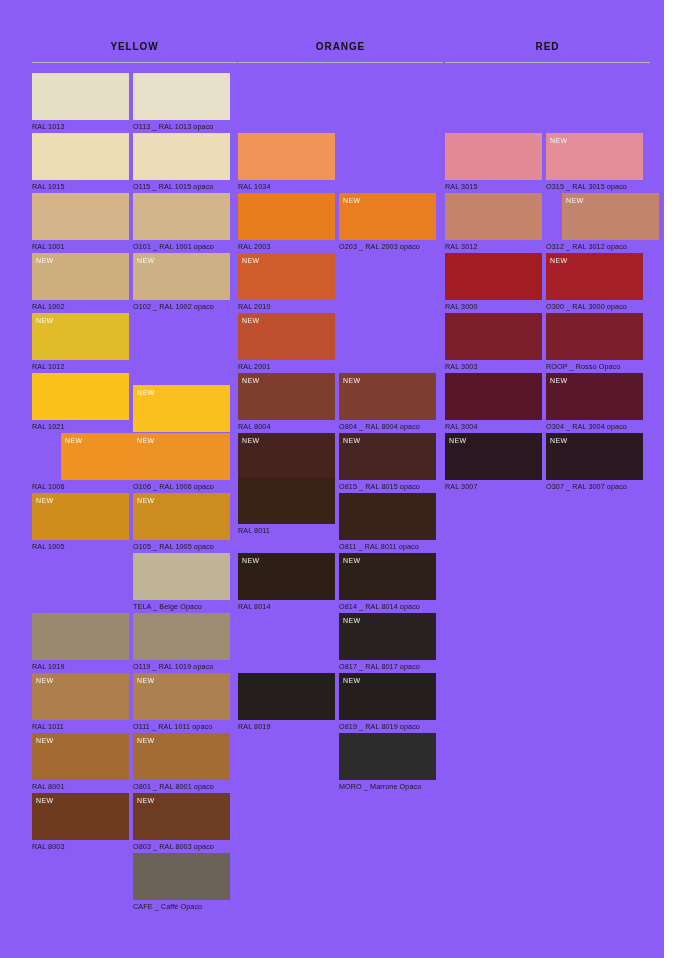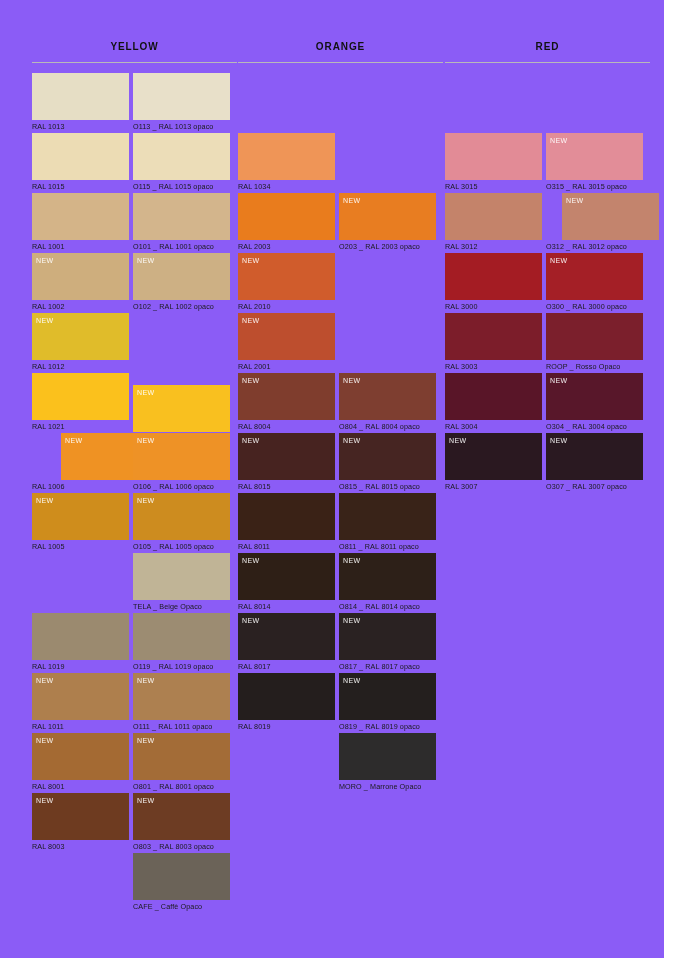--- a/index.html
+++ b/index.html
@@ -287,45 +287,39 @@
               <span class="badge">NEW</span>
             </div>
             <div class="caption">RAL 8015</div>
           </div>
           <div class="cell c1" style="top: 360px;">
             <div class="swatch" style="background: rgb(70, 37, 34);">
               <span class="badge">NEW</span>
             </div>
             <div class="caption">O815 _ RAL 8015 opaco</div>
           </div>
-          <div class="cell c0" style="top: 420px; text-align: right;">
+          <div class="cell c0" style="top: 404px; text-align: right;">
             <div class="swatch" style="background: rgb(58, 34, 22);"></div>
             <div class="caption">RAL 8011</div>
           </div>
           <div class="cell c1" style="top: 420px;">
             <div class="swatch" style="background: rgb(57, 35, 24);"></div>
             <div class="caption">O811 _ RAL 8011 opaco</div>
           </div>
           <div class="cell c0" style="top: 480px;">
             <div class="swatch" style="background: rgb(46, 31, 22);">
               <span class="badge">NEW</span>
             </div>
             <div class="caption">RAL 8014</div>
           </div>
           <div class="cell c1" style="top: 480px;">
             <div class="swatch" style="background: rgb(45, 32, 24);">
               <span class="badge">NEW</span>
             </div>
             <div class="caption">O814 _ RAL 8014 opaco</div>
-          </div>
-          <div class="cell c0" style="top: 540px;">
-            <div class="swatch" style="background: rgb(42, 33, 33);">
-              <span class="badge">NEW</span>
-            </div>
-            <div class="caption">RAL 8017</div>
           </div>
           <div class="cell c1" style="top: 540px;">
             <div class="swatch" style="background: rgb(42, 34, 34);">
               <span class="badge">NEW</span>
             </div>
             <div class="caption">O817 _ RAL 8017 opaco</div>
           </div>
           <div class="cell c0" style="top: 600px;">
             <div class="swatch" style="background: rgb(36, 30, 29);"></div>
             <div class="caption">RAL 8019</div>

